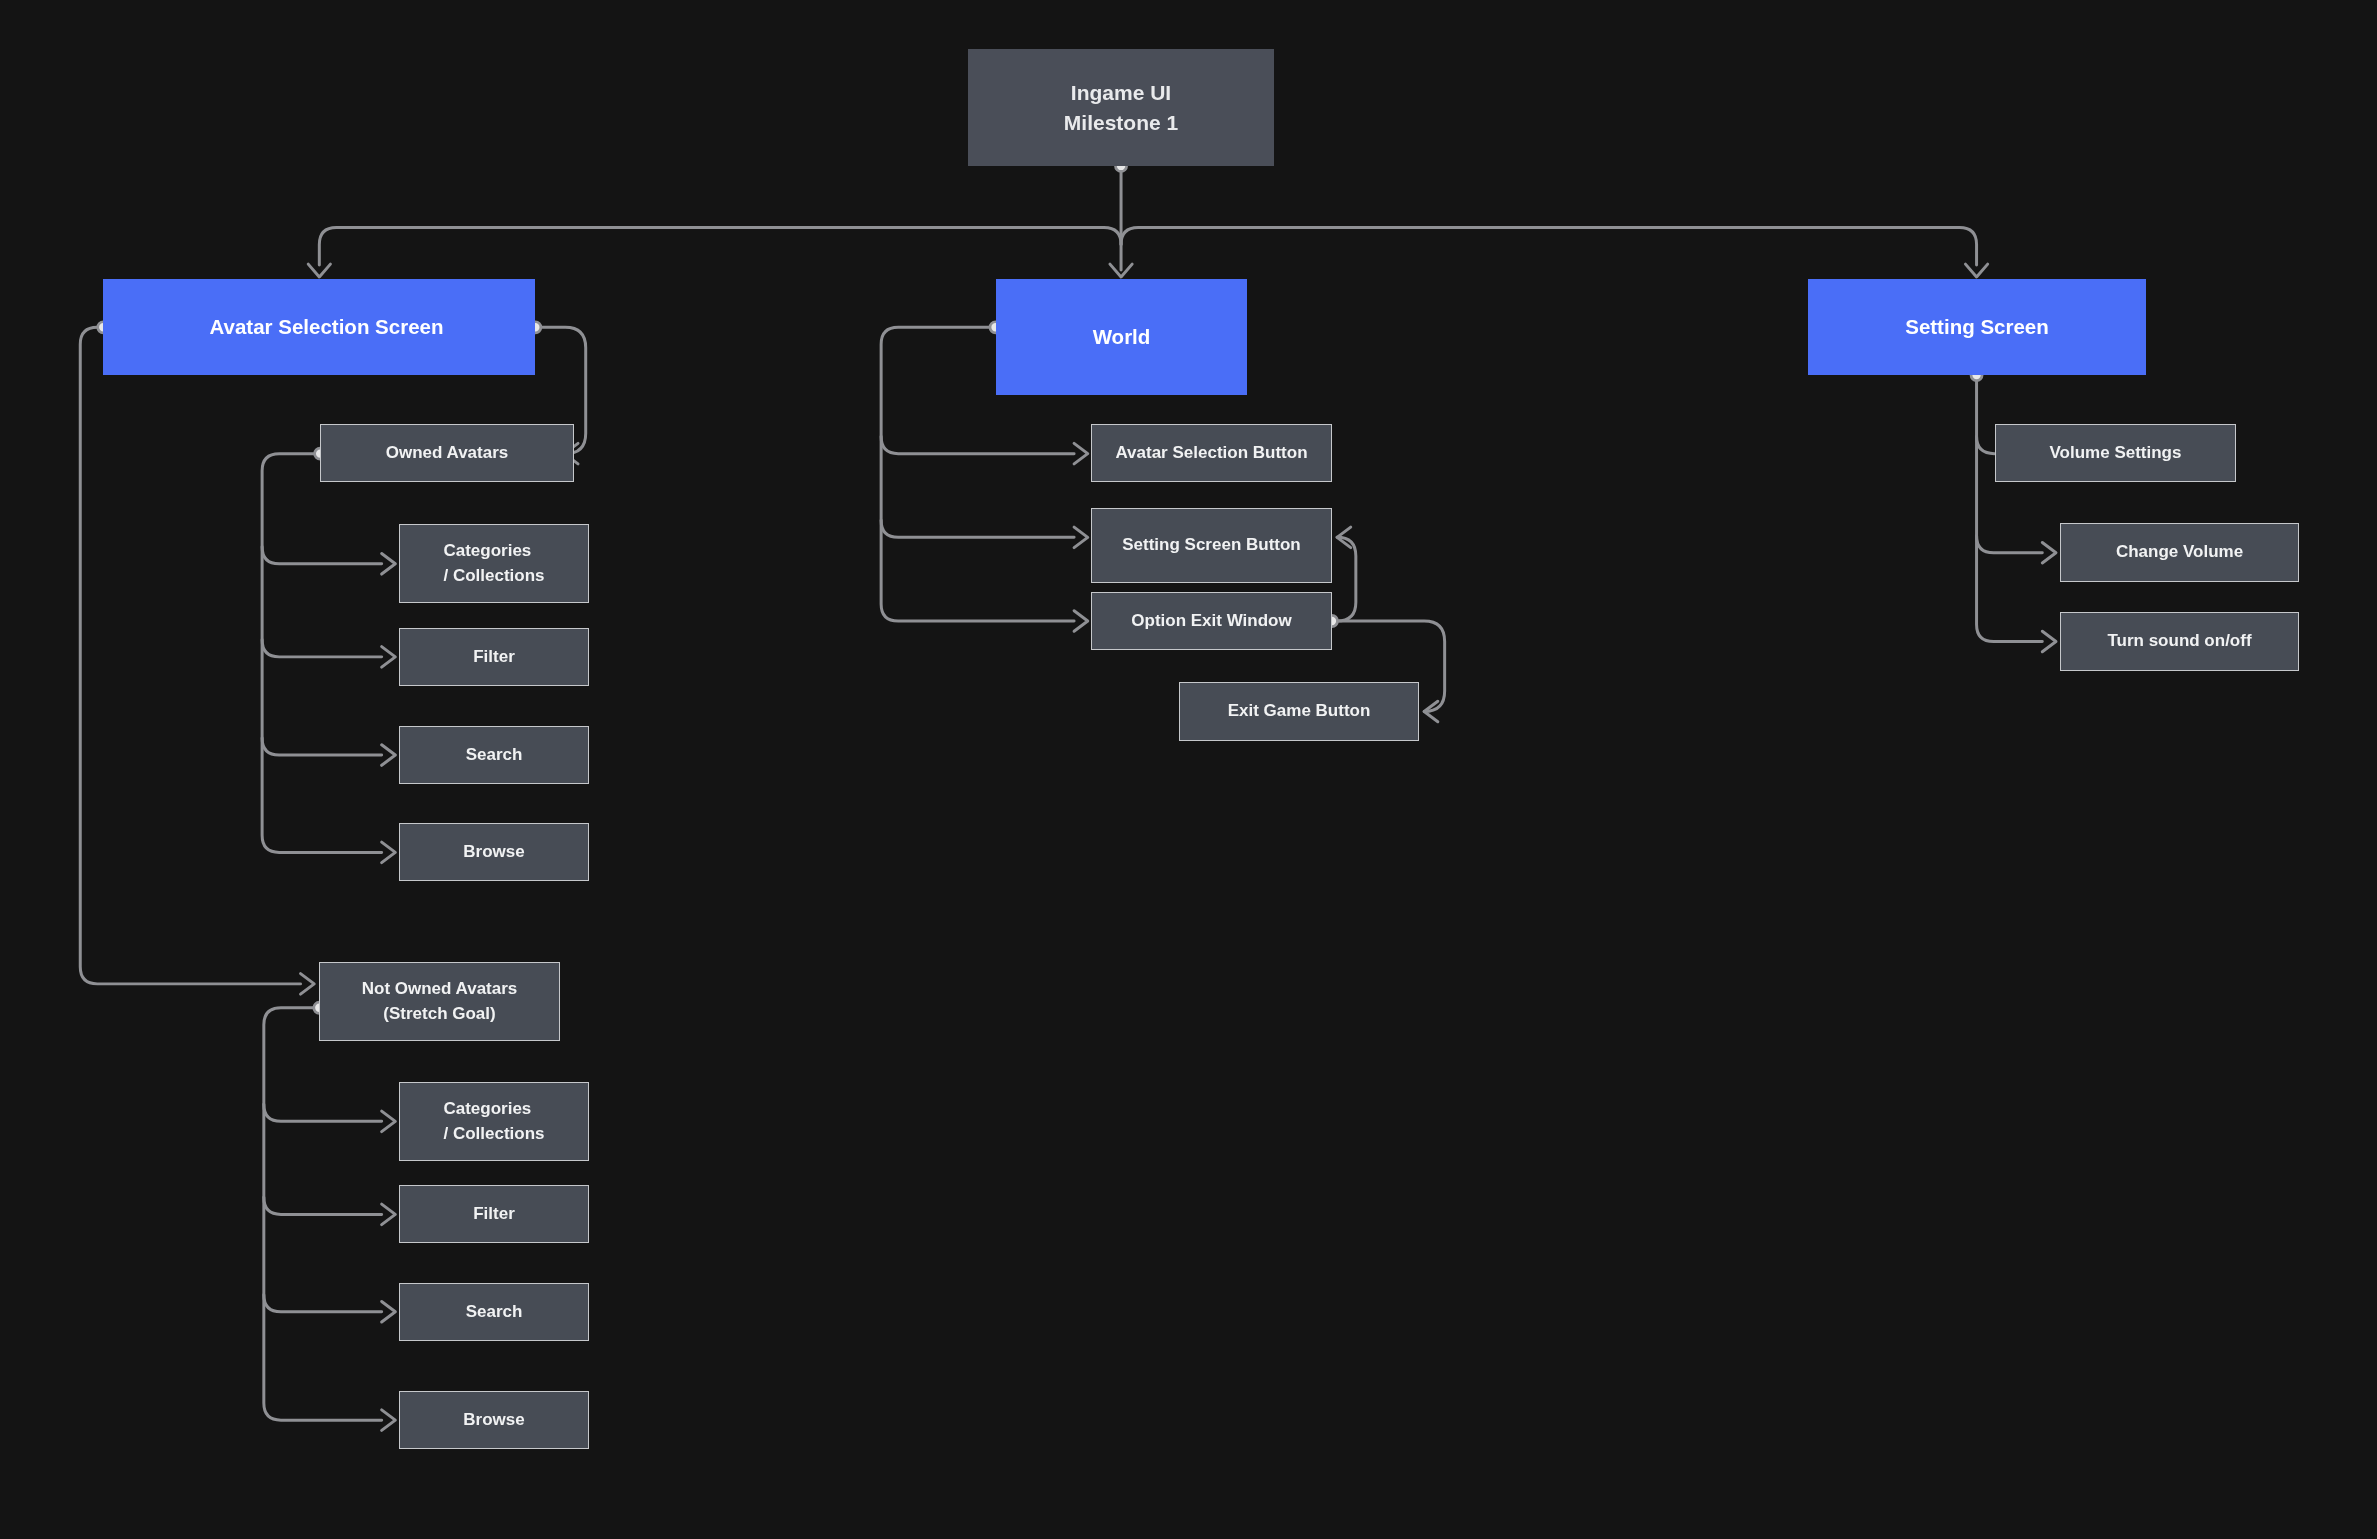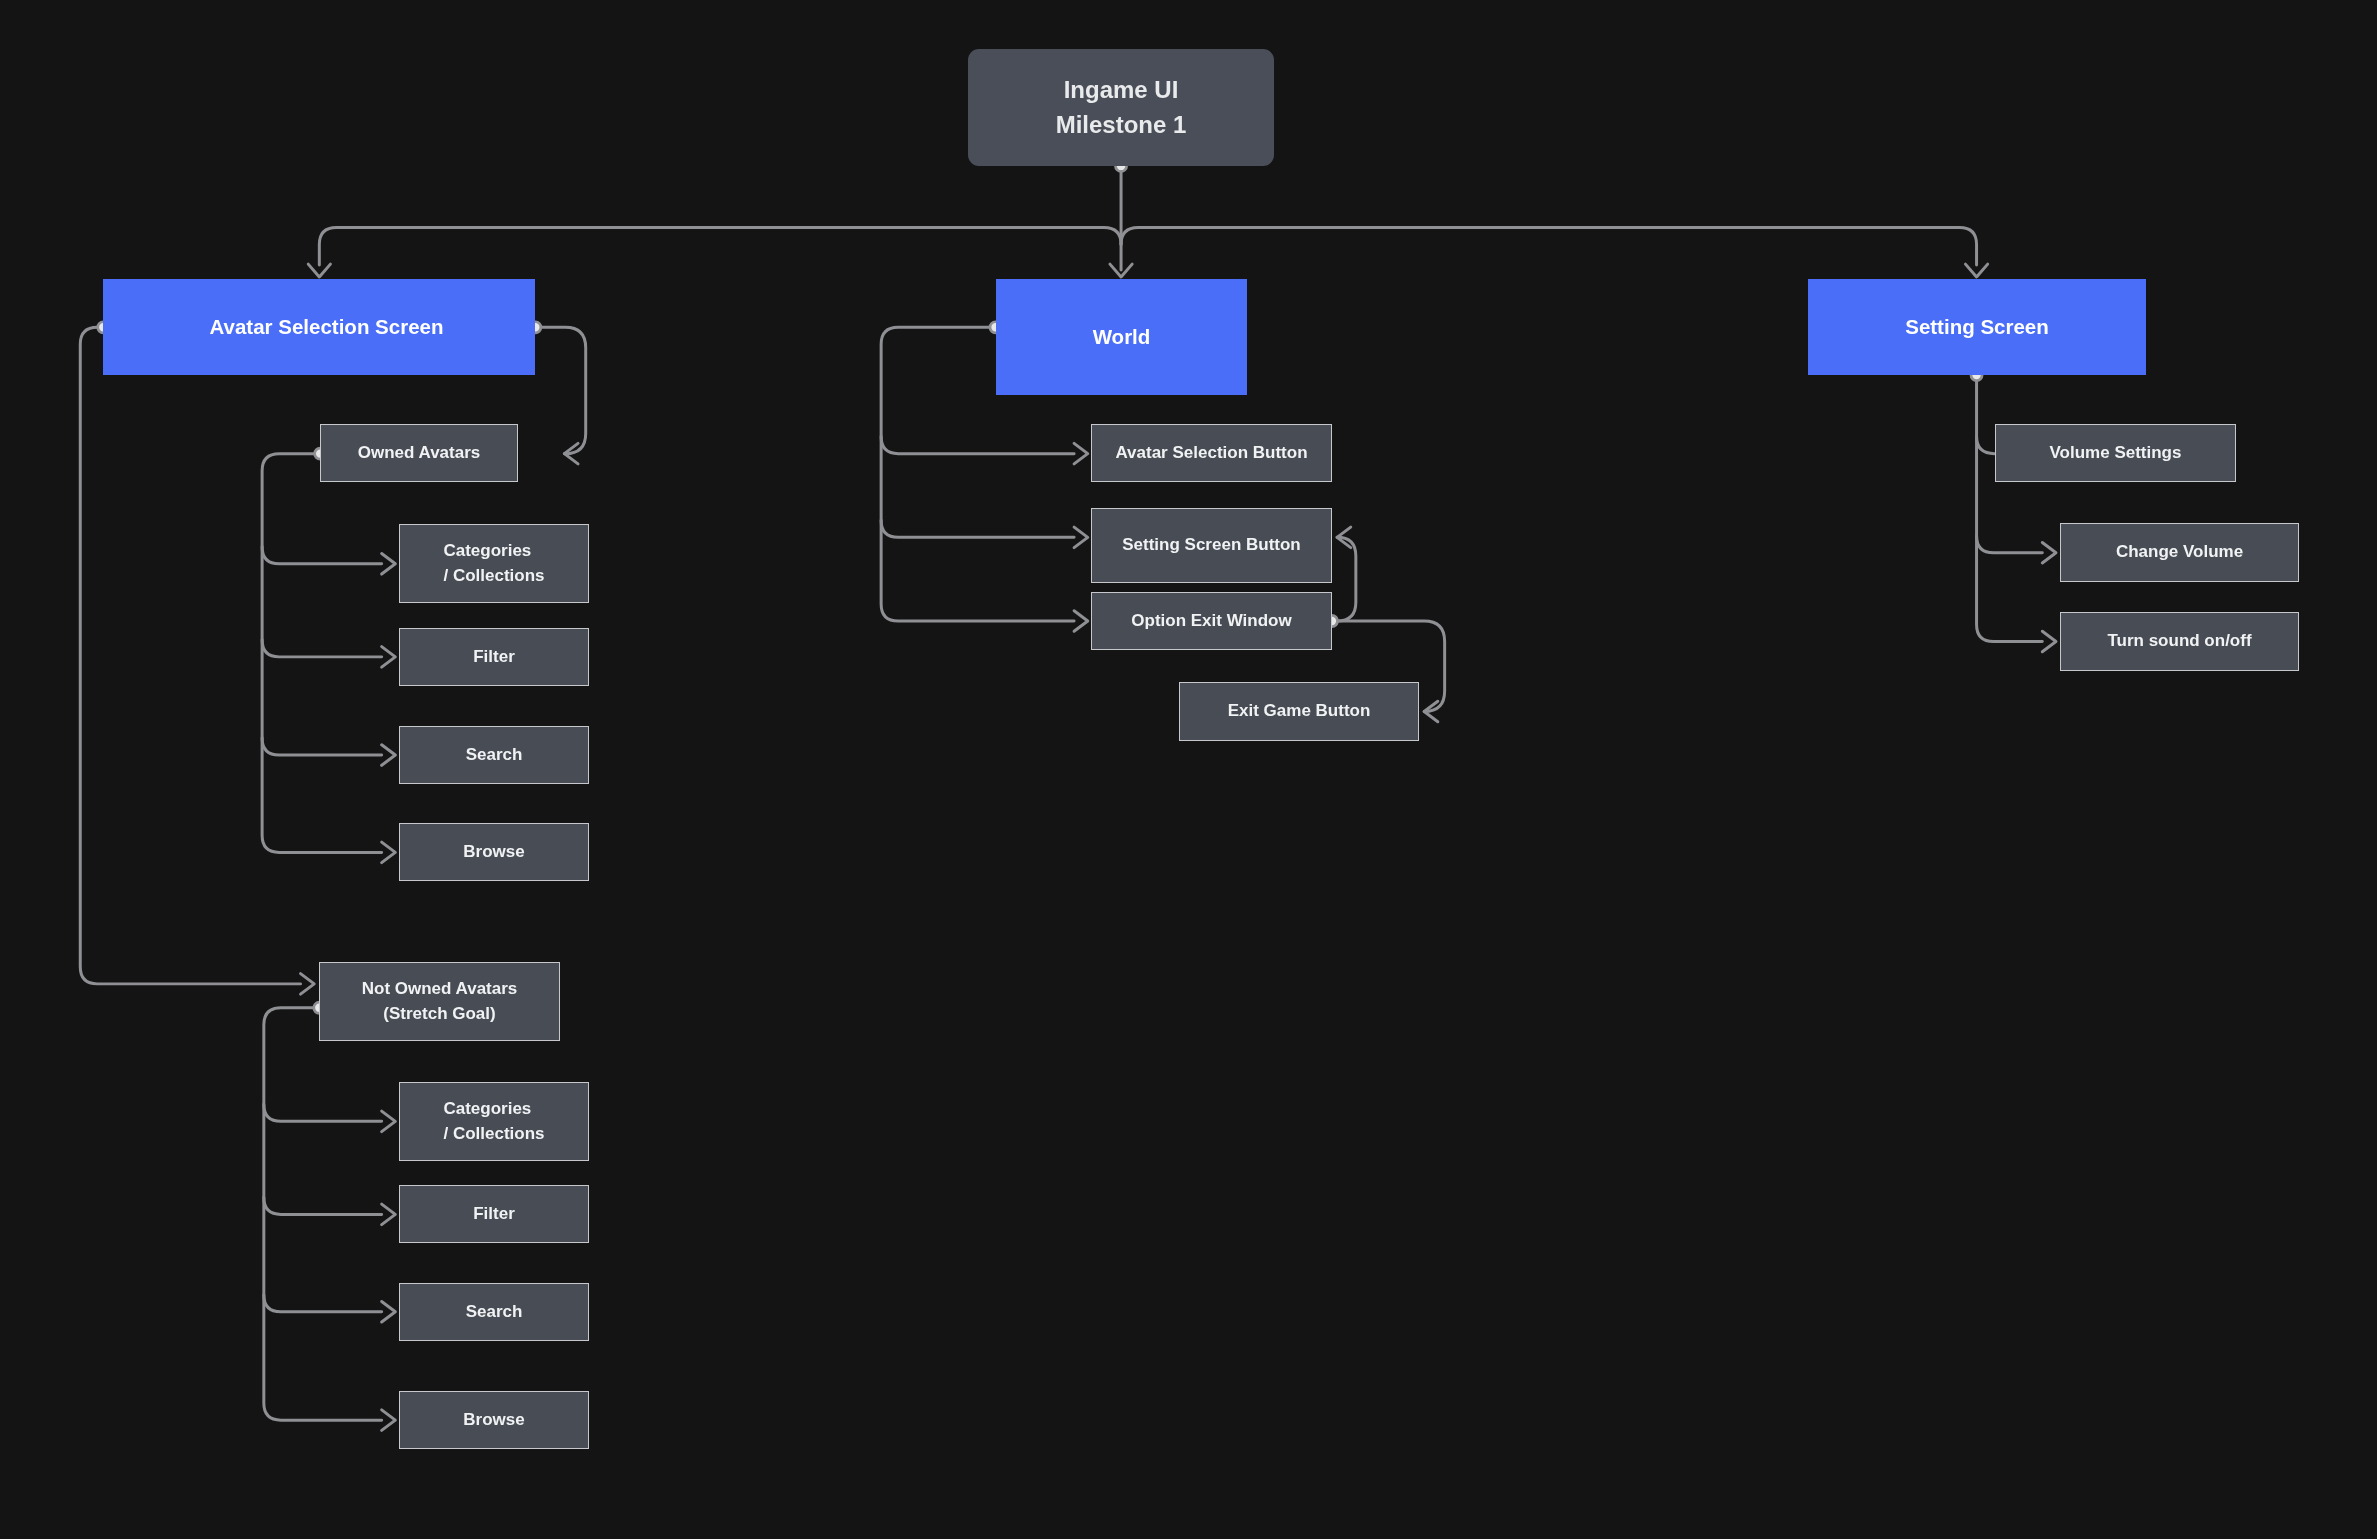--- a/index.html
+++ b/index.html
@@ -12,21 +12,21 @@
   .wires{position:absolute;left:0;top:0;}
   .connector{stroke:var(--connector,#8f9094);stroke-width:3.5;fill:none;stroke-linecap:round;stroke-linejoin:round;}
   .dot{fill:var(--dot-fill,#e8e8e8);stroke:var(--connector,#8f9094);stroke-width:3.2;}
   .node{
     position:absolute;display:flex;align-items:center;justify-content:center;
     box-sizing:border-box;font-weight:700;text-align:center;
   }
   .node .lines{text-align:center;}
   .node .lines.left{text-align:left;}
   .node .lines span{display:block;}
-  .hub{background:var(--hub-fill,#4a4e58);color:var(--text-hub,#e9eaec);font-size:24px;line-height:1.42;border-radius:11px;}
+  .hub{background:var(--hub-fill,#4a4e58);color:var(--text-hub,#e9eaec);font-size:21px;line-height:1.42;}
   .primary{background:var(--primary-fill,#4a6ef7);color:var(--text-primary,#ffffff);font-size:20.5px;}
   .secondary{
     background:var(--secondary-fill,#474c55);color:var(--text-secondary,#f1f2f3);
     border:1.7px solid var(--node-border,#c6c8cb);font-size:17px;line-height:1.45;
   }
 </style>
 </head>
 <body>
 
 <div class="canvas">
@@ -106,21 +106,21 @@
   </div>
 
   <div class="node primary" style="left:996px;top:279px;width:251px;height:116px;">
     <span>World</span>
   </div>
 
   <div class="node primary" style="left:1808px;top:279px;width:338px;height:96px;">
     <span>Setting Screen</span>
   </div>
 
-  <div class="node secondary" style="left:320px;top:424px;width:198px;height:58px;">
+  <div class="node secondary" style="left:320px;top:424px;width:254px;height:58px;">
     <span>Owned Avatars</span>
   </div>
 
   <div class="node secondary" style="left:399px;top:524px;width:190px;height:79px;">
     <div class="lines left">
       <span>Categories</span>
       <span>/ Collections</span>
     </div>
   </div>
 

